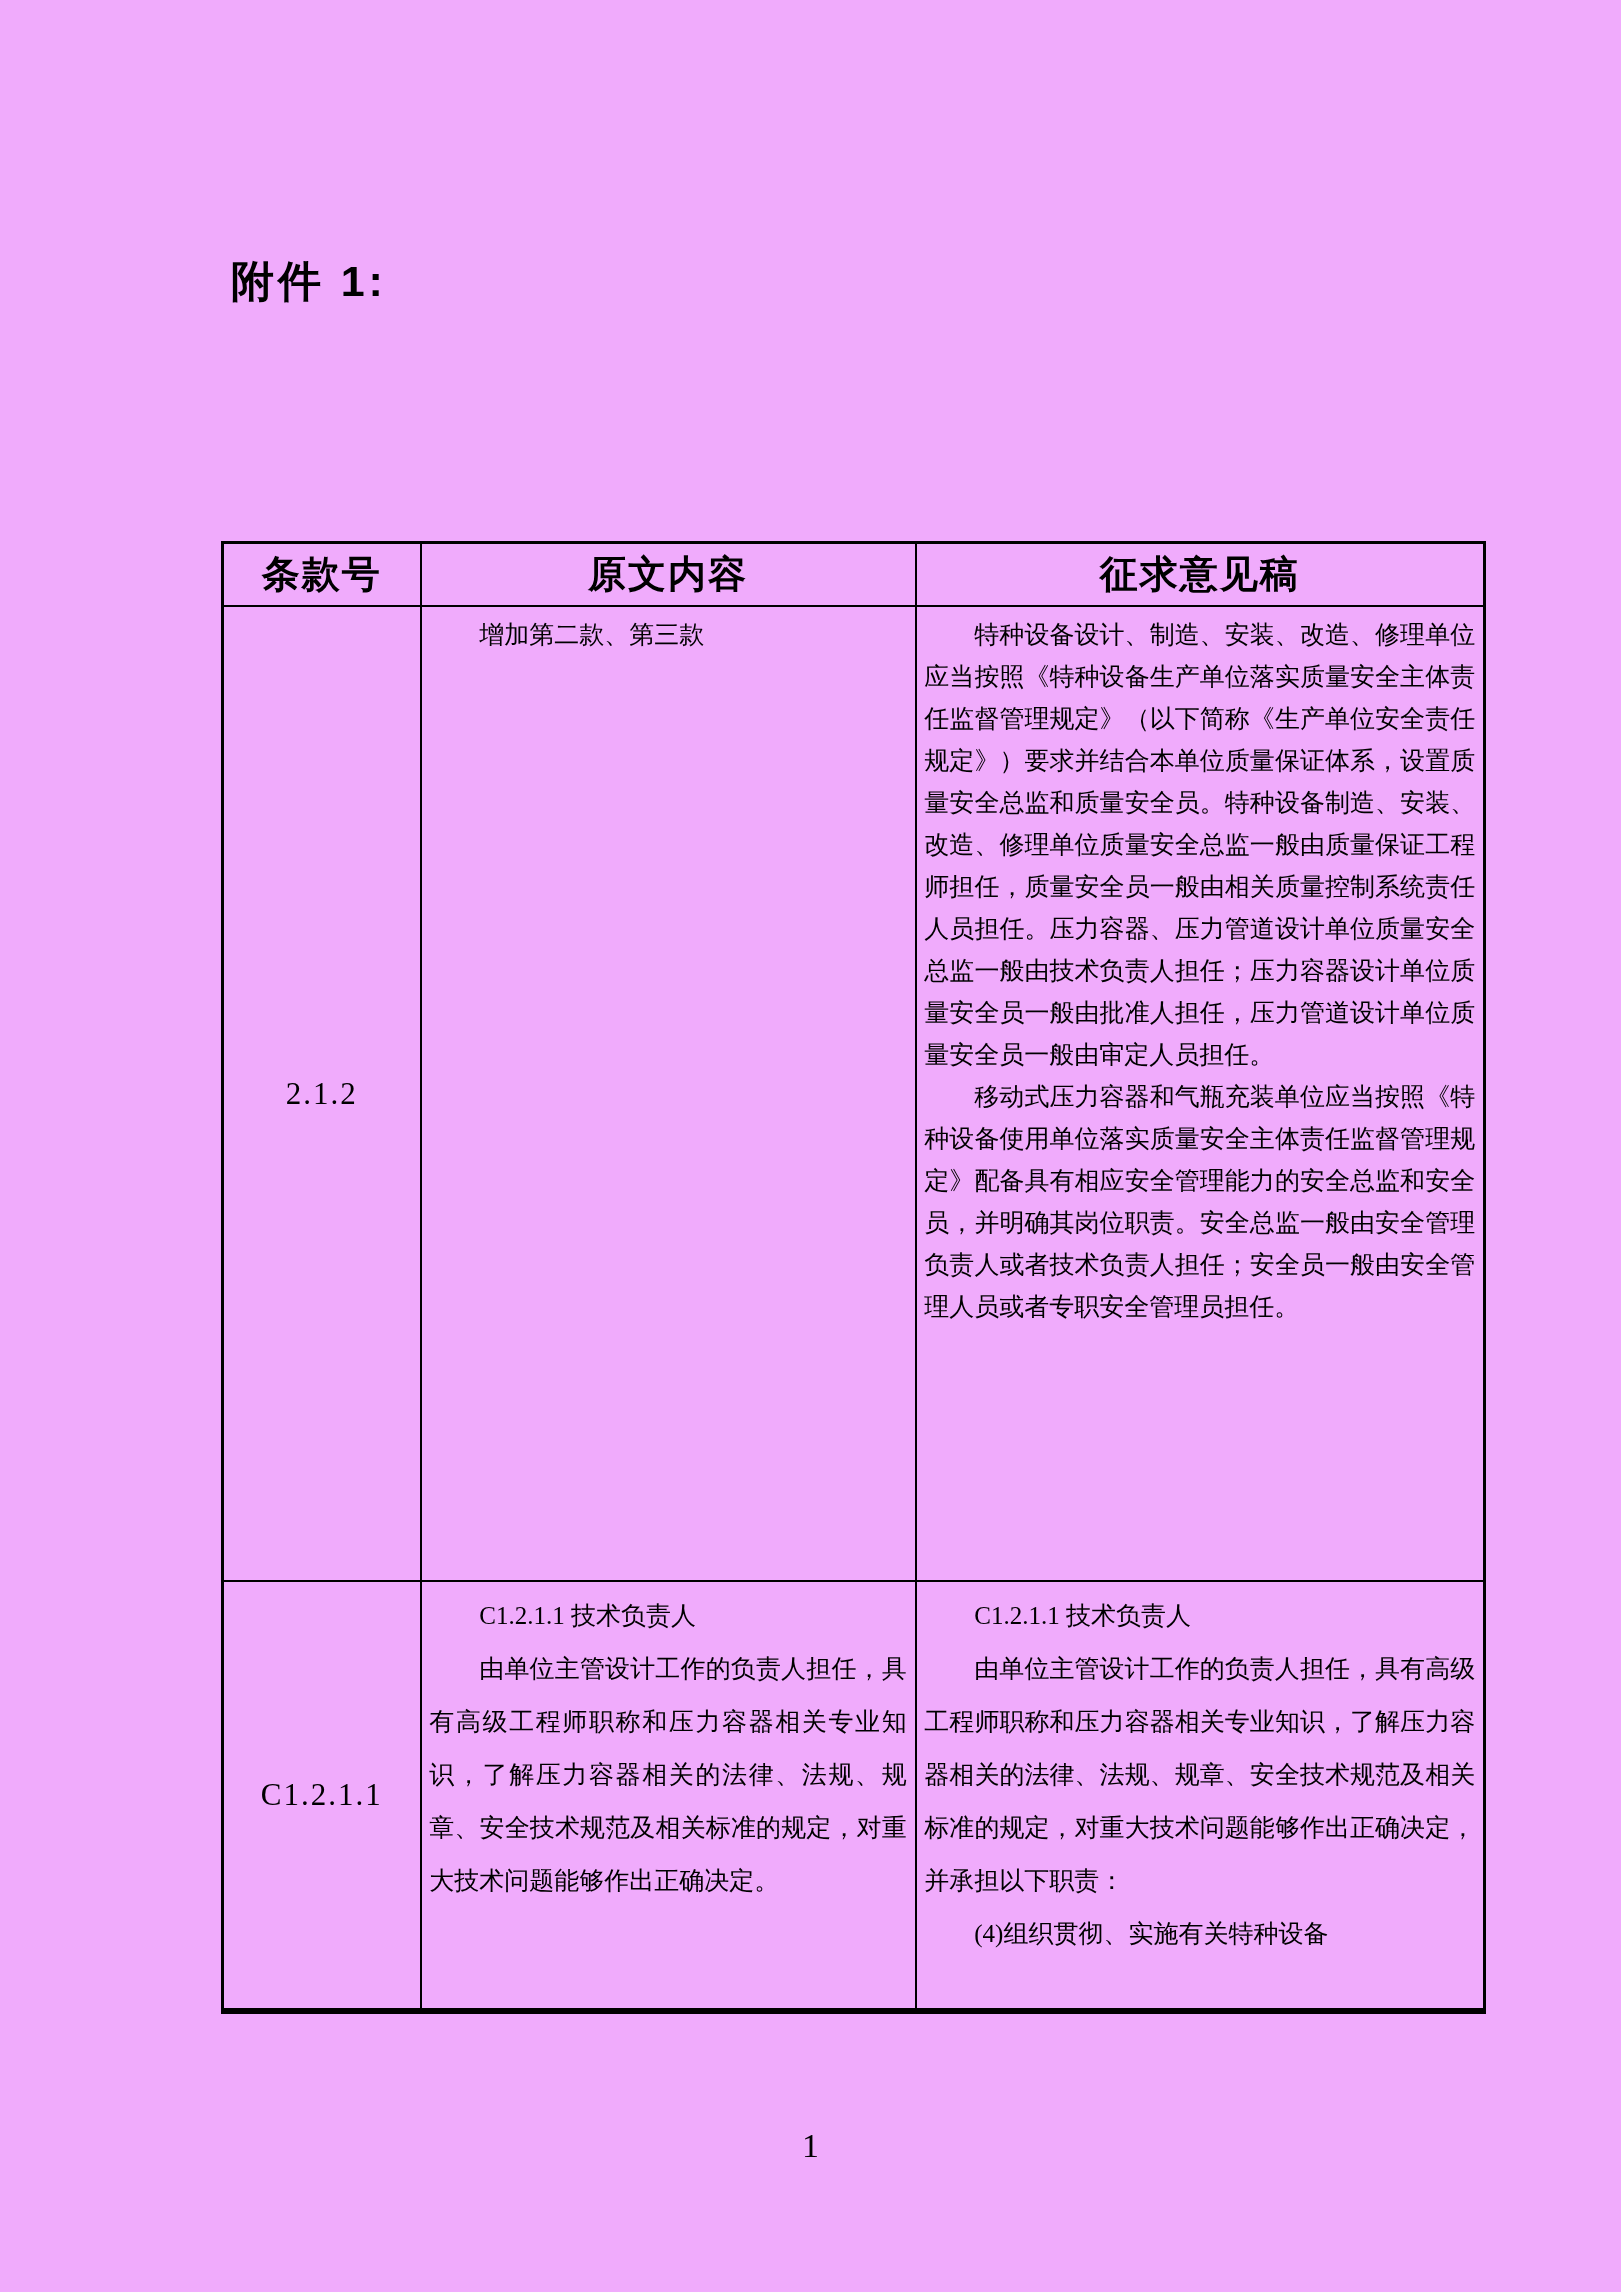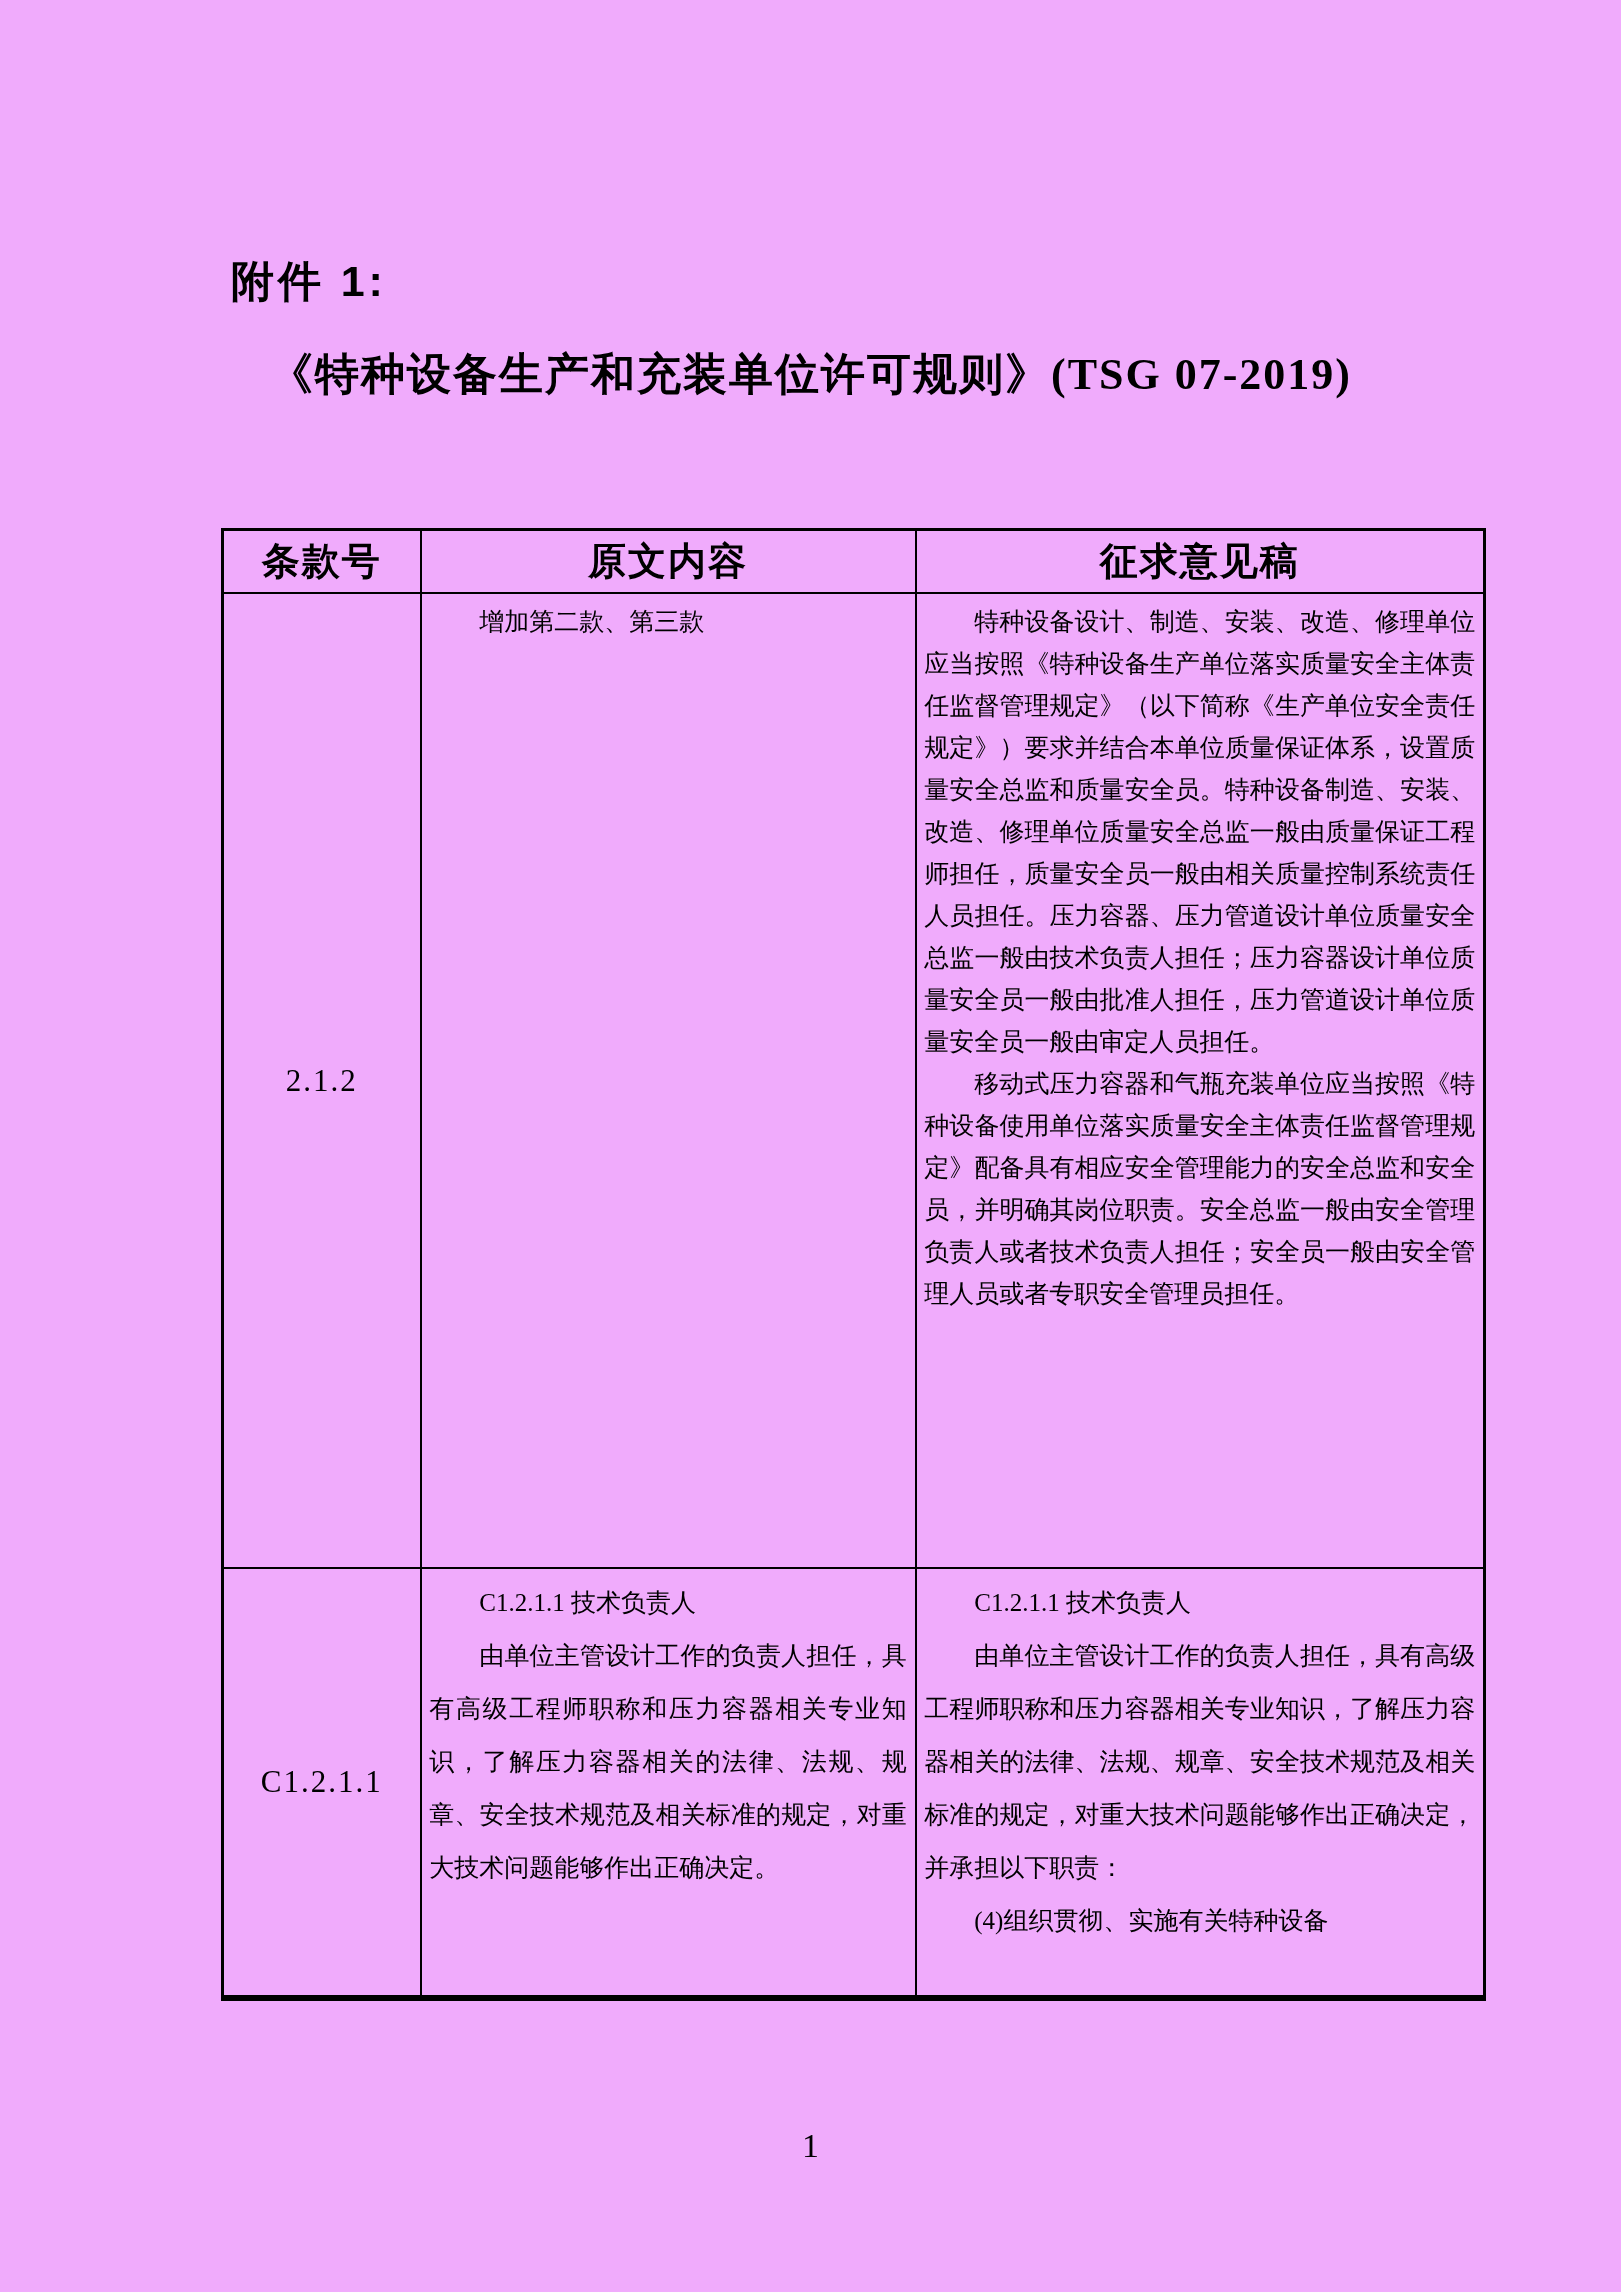--- a/index.html
+++ b/index.html
@@ -36,21 +36,21 @@
     font-size: 44px;
     letter-spacing: 2px;
     white-space: nowrap;
   }
   .doc-title.line1 { top: 345px; }
   .doc-title.line2 { top: 429px; }
 
   table.revision-table {
     position: absolute;
     left: 221px;
-    top: 528px;
+    top: 541px;
     width: 1262px;
     border-collapse: collapse;
     table-layout: fixed;
   }
   table.revision-table col.c-clause   { width: 198px; }
   table.revision-table col.c-original { width: 495px; }
   table.revision-table col.c-revised  { width: 569px; }
 
   table.revision-table,
   table.revision-table th,
@@ -100,21 +100,20 @@
     font-size: 34px;
   }
 </style>
 </head>
 <body>
 
 <div class="page">
 
   <div class="attachment-label">附件 1:</div>
 
-  <div class="doc-title line1">《特种设备生产和充装单位许可规则》(TSG 07-2019)</div>
 
 
   <table class="revision-table">
     <colgroup>
       <col class="c-clause">
       <col class="c-original">
       <col class="c-revised">
     </colgroup>
     <thead>
       <tr>

